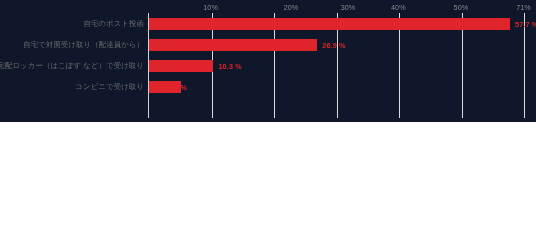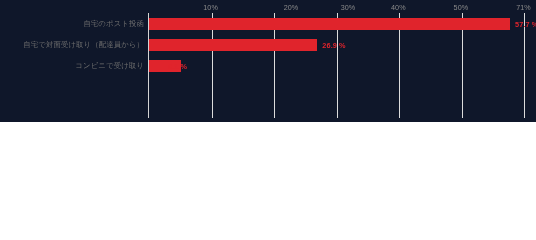--- a/index.html
+++ b/index.html
@@ -138,20 +138,27 @@
         </div>
       </div>
       <div class="bar-row">
         <span class="cat-label" style="color: rgb(110, 110, 110);">自宅で対面受け取り（配達員から）</span>
         <div class="bar-wrap">
           <div class="bar" style="width: 168.342px; background: rgb(224, 36, 44);"></div>
           <span class="bar-value" style="left: 173.342px; color: rgb(224, 36, 44);">26.9 %</span>
         </div>
       </div>
       <div class="bar-row">
+        <span class="cat-label" style="color: rgb(110, 110, 110);">宅配ロッカー（はこぽす など）で受け取り</span>
+        <div class="bar-wrap">
+          <div class="bar" style="width: 64.4581px; background: rgb(224, 36, 44);"></div>
+          <span class="bar-value" style="left: 69.4581px; color: rgb(224, 36, 44);">10.3 %</span>
+        </div>
+      </div>
+      <div class="bar-row">
         <span class="cat-label" style="color: rgb(110, 110, 110);">コンビニで受け取り</span>
         <div class="bar-wrap">
           <div class="bar" style="width: 31.9161px; background: rgb(224, 36, 44);"></div>
           <span class="bar-value" style="left: 19px; color: rgb(224, 36, 44);">5.1 %</span>
         </div>
       </div>
       <div class="bar-row">
         <div class="bar-wrap"></div>
       </div>
     </div>

